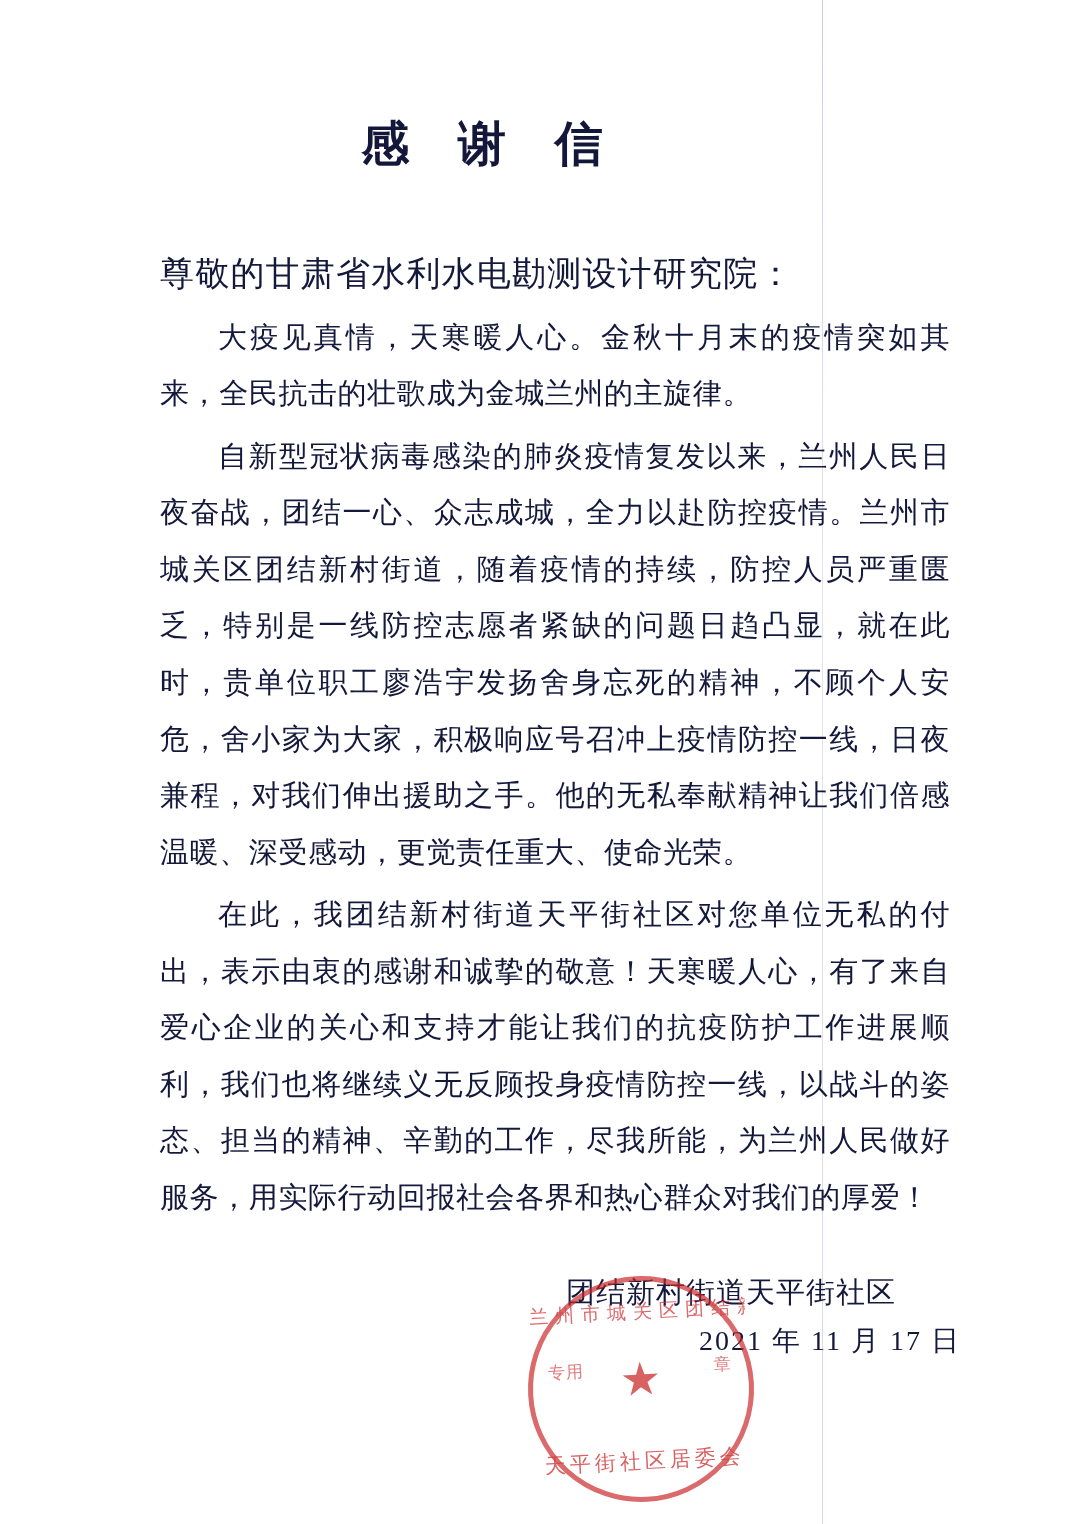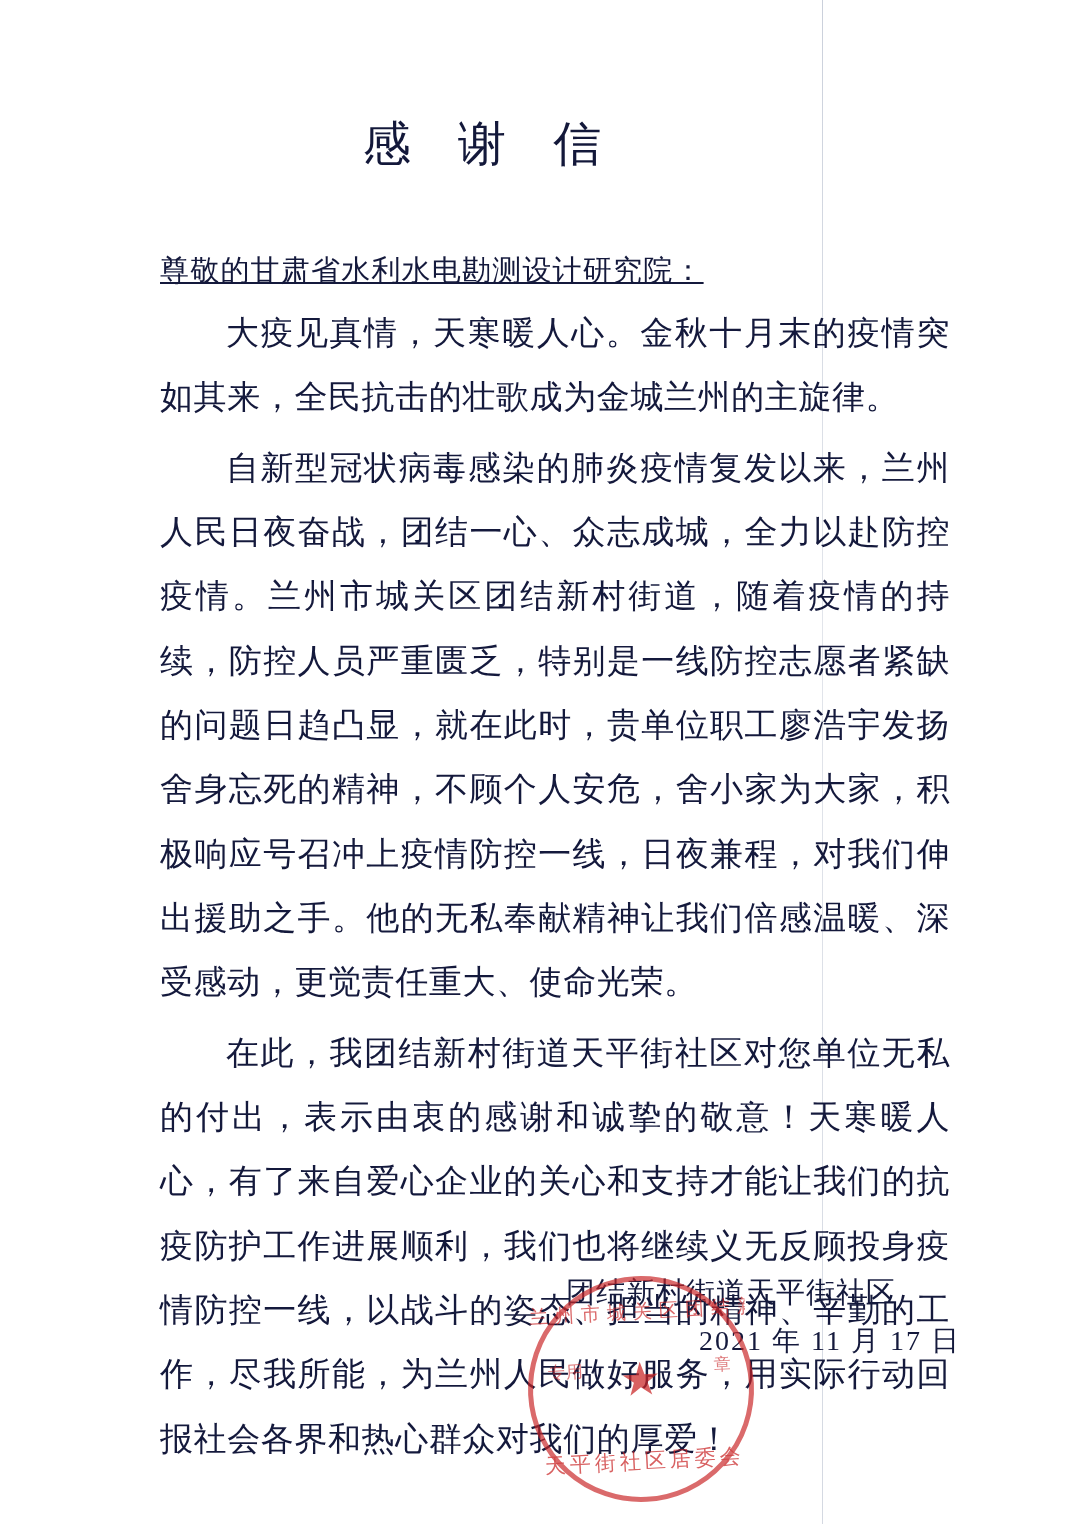--- a/index.html
+++ b/index.html
@@ -35,45 +35,44 @@
     padding: 0;
   }
 
   .doc-title {
     position: absolute;
     top: 112px;
     left: 0;
     width: 964px;
     text-align: center;
     font-size: 48px;
-    font-weight: normal;
+    font-weight: bold;
     letter-spacing: 16px;
     text-indent: 16px;
     color: #13183a;
     font-family: "DejaVu Serif", "Liberation Serif", serif;
   }
 
   .body-block {
     position: absolute;
     top: 248px;
     left: 160px;
     width: 790px;
   }
 
   .salutation {
-    font-size: 29px;
+    font-size: 34px;
     line-height: 1.55;
     letter-spacing: 1.2px;
     margin-bottom: 8px;
     color: #14193c;
-    text-decoration: underline;
   }
 
   .para {
-    font-size: 33px;
+    font-size: 29px;
     line-height: 1.95;
     letter-spacing: 0.6px;
     text-align: justify;
     text-justify: inter-ideograph;
     text-indent: 2em;
     color: #14193c;
     margin: 0 0 6px 0;
   }
 
   .signature-block {

